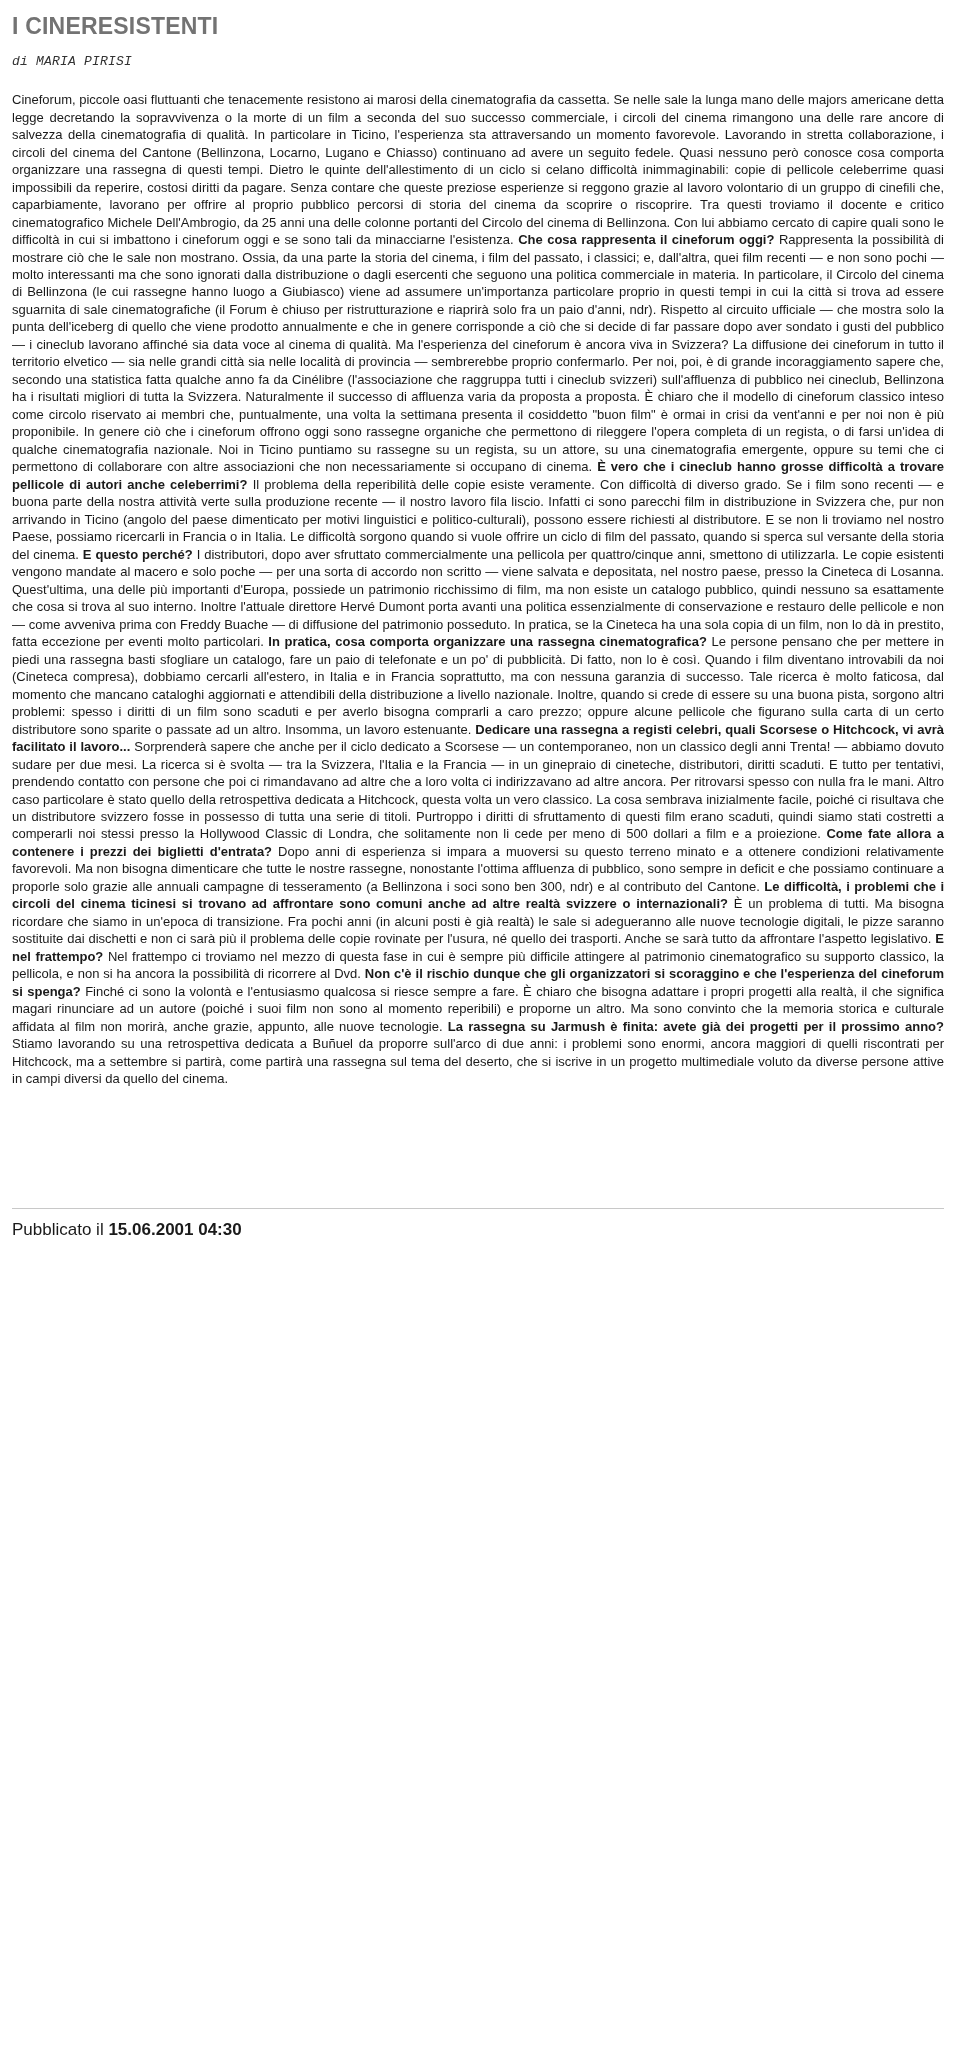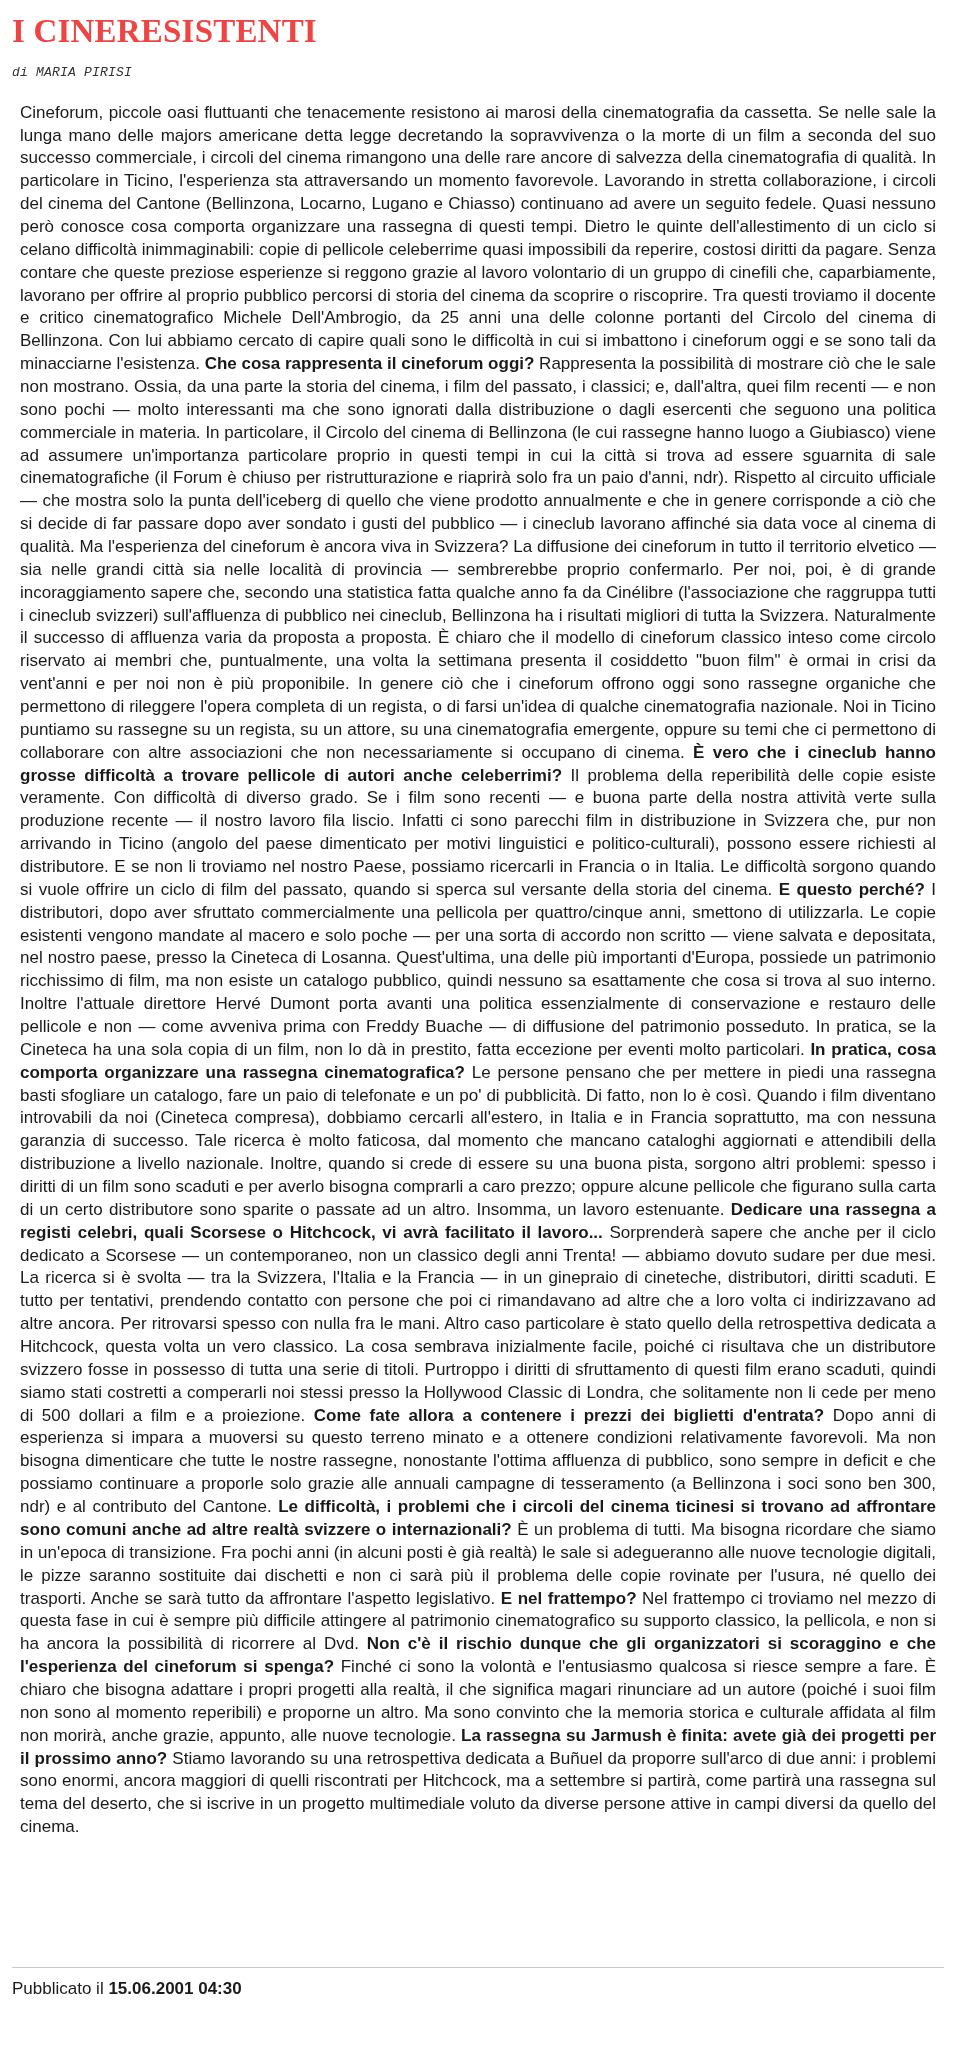--- a/index.html
+++ b/index.html
@@ -12,45 +12,44 @@
     min-height: 2062px;
     font-family: "Liberation Sans", sans-serif;
     color: #1a1a1a;
   }
   .page {
     width: 956px;
     box-sizing: border-box;
     padding: 14px 12px 10px 12px;
   }
   .article-title {
-    font-size: 33px;
+    font-size: 23px;
     font-weight: bold;
     letter-spacing: 0.2px;
-    color: #ef4444;
+    color: #737373;
     margin: 0 0 16px 0;
     line-height: 1.05;
-    font-family: Liberation Serif, serif;
   }
   .byline {
     font-size: 13px;
     font-style: italic;
     color: #333333;
     margin: 0 0 22px 0;
     letter-spacing: 0.2px;
     font-family: Liberation Mono, monospace;
   }
   .byline .byline-author {
     font-style: italic;
   }
   .body-text {
-    font-size: 17px;
+    font-size: 13px;
     line-height: 1.345;
     text-align: justify;
     color: #1a1a1a;
-    margin: 8px;
+    margin: 0;
   }
   .body-text b {
     font-weight: bold;
   }
   .spacer {
     height: 110px;
   }
   .footer-rule {
     border: 0;
     border-top: 1px solid #c8c8c8;

